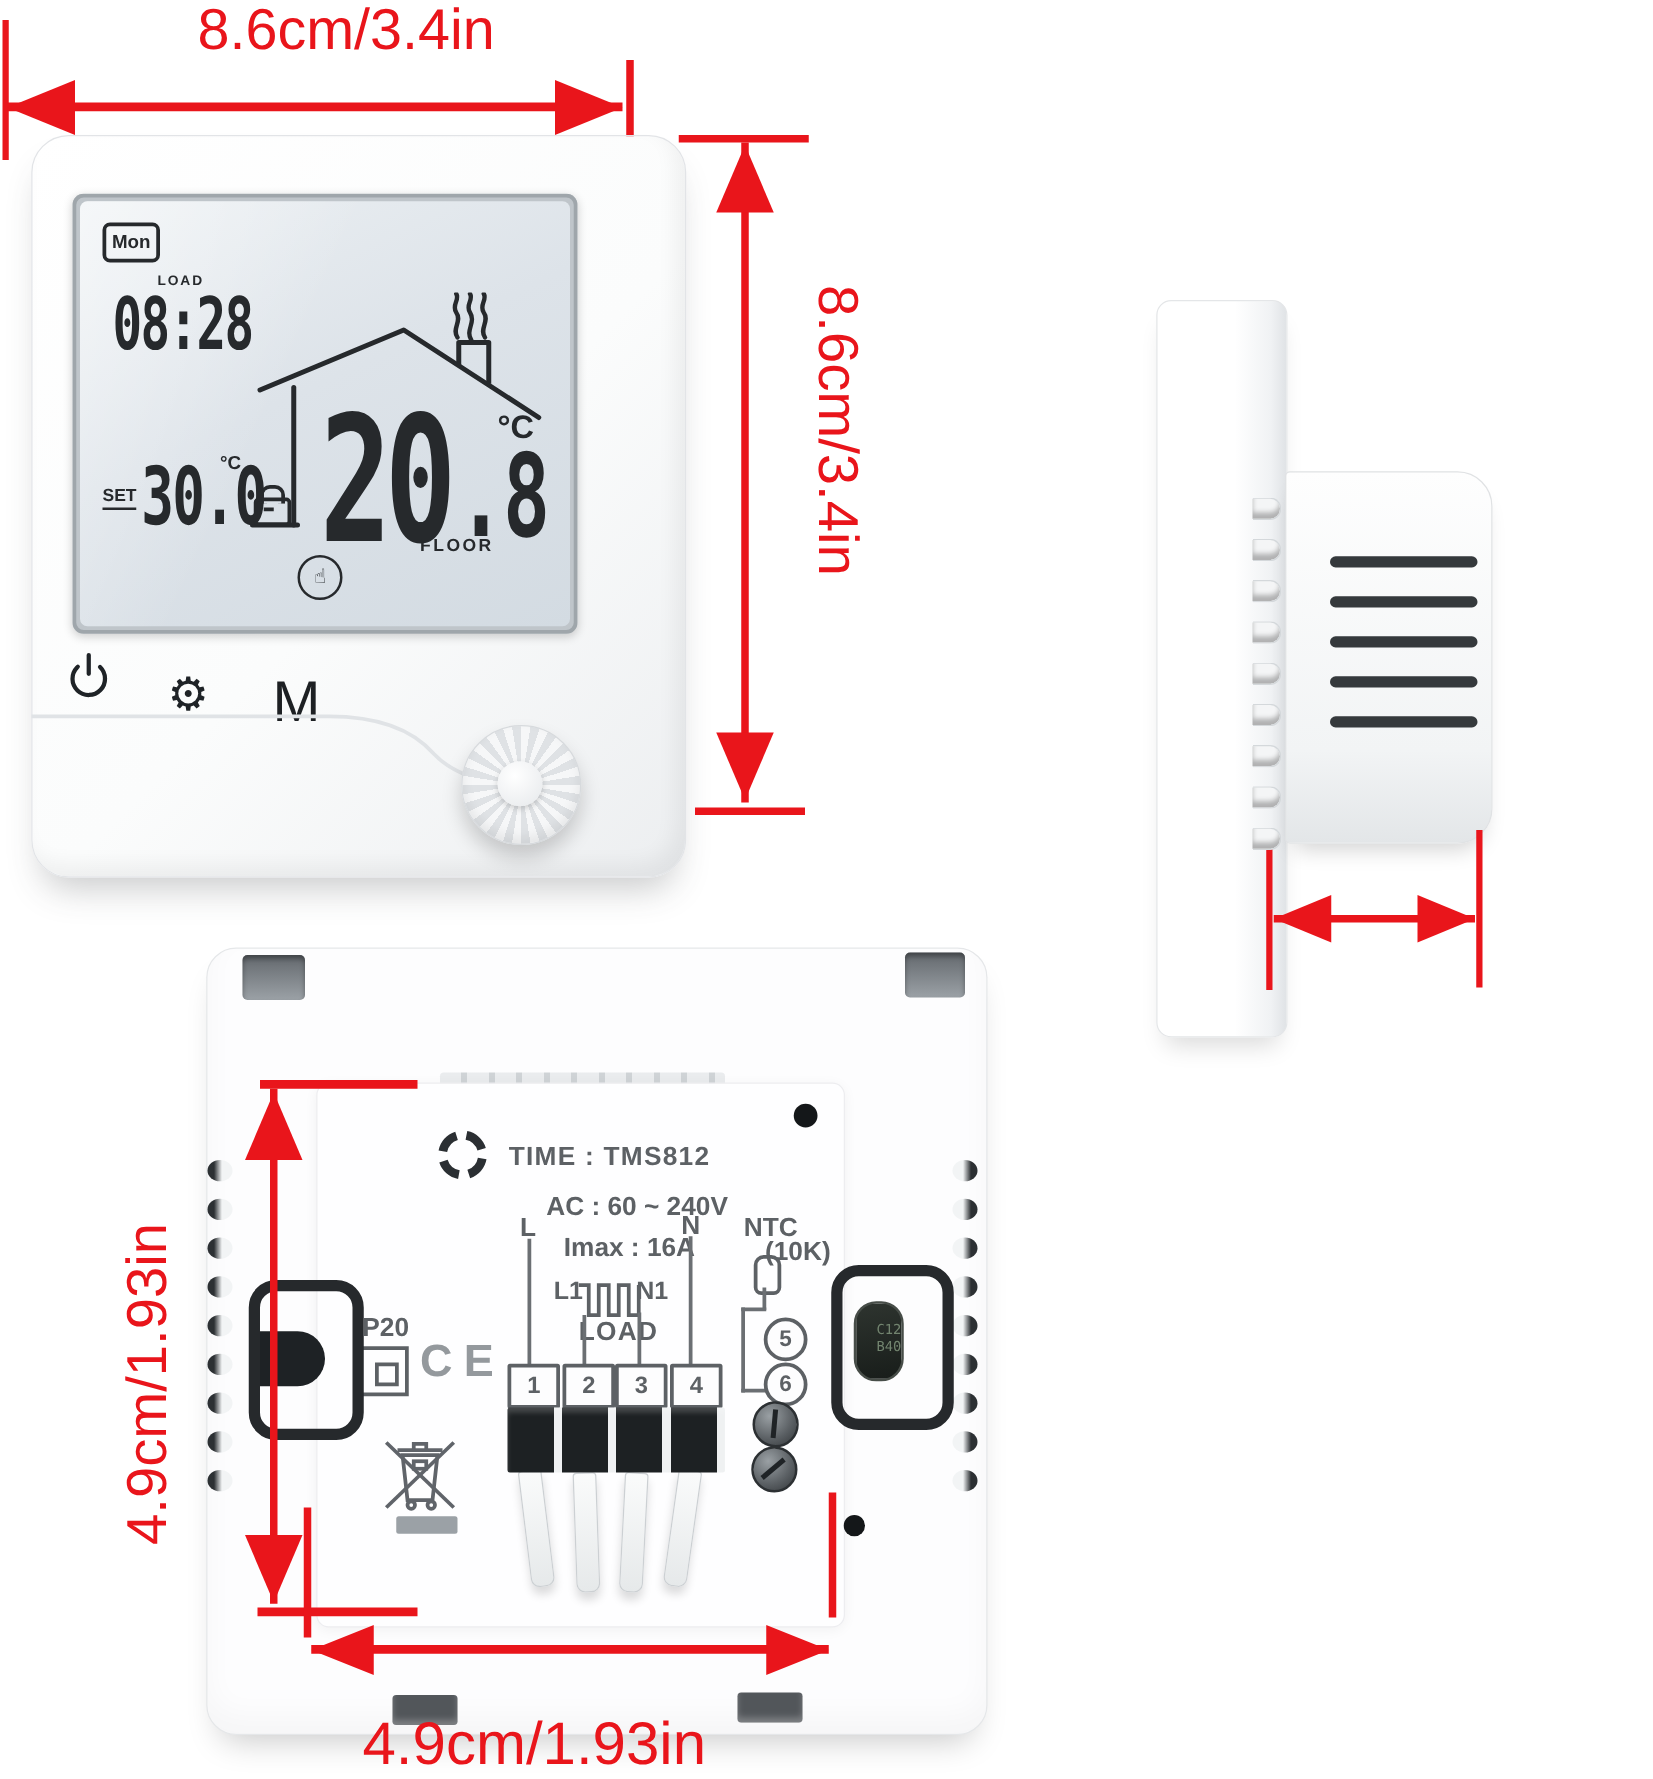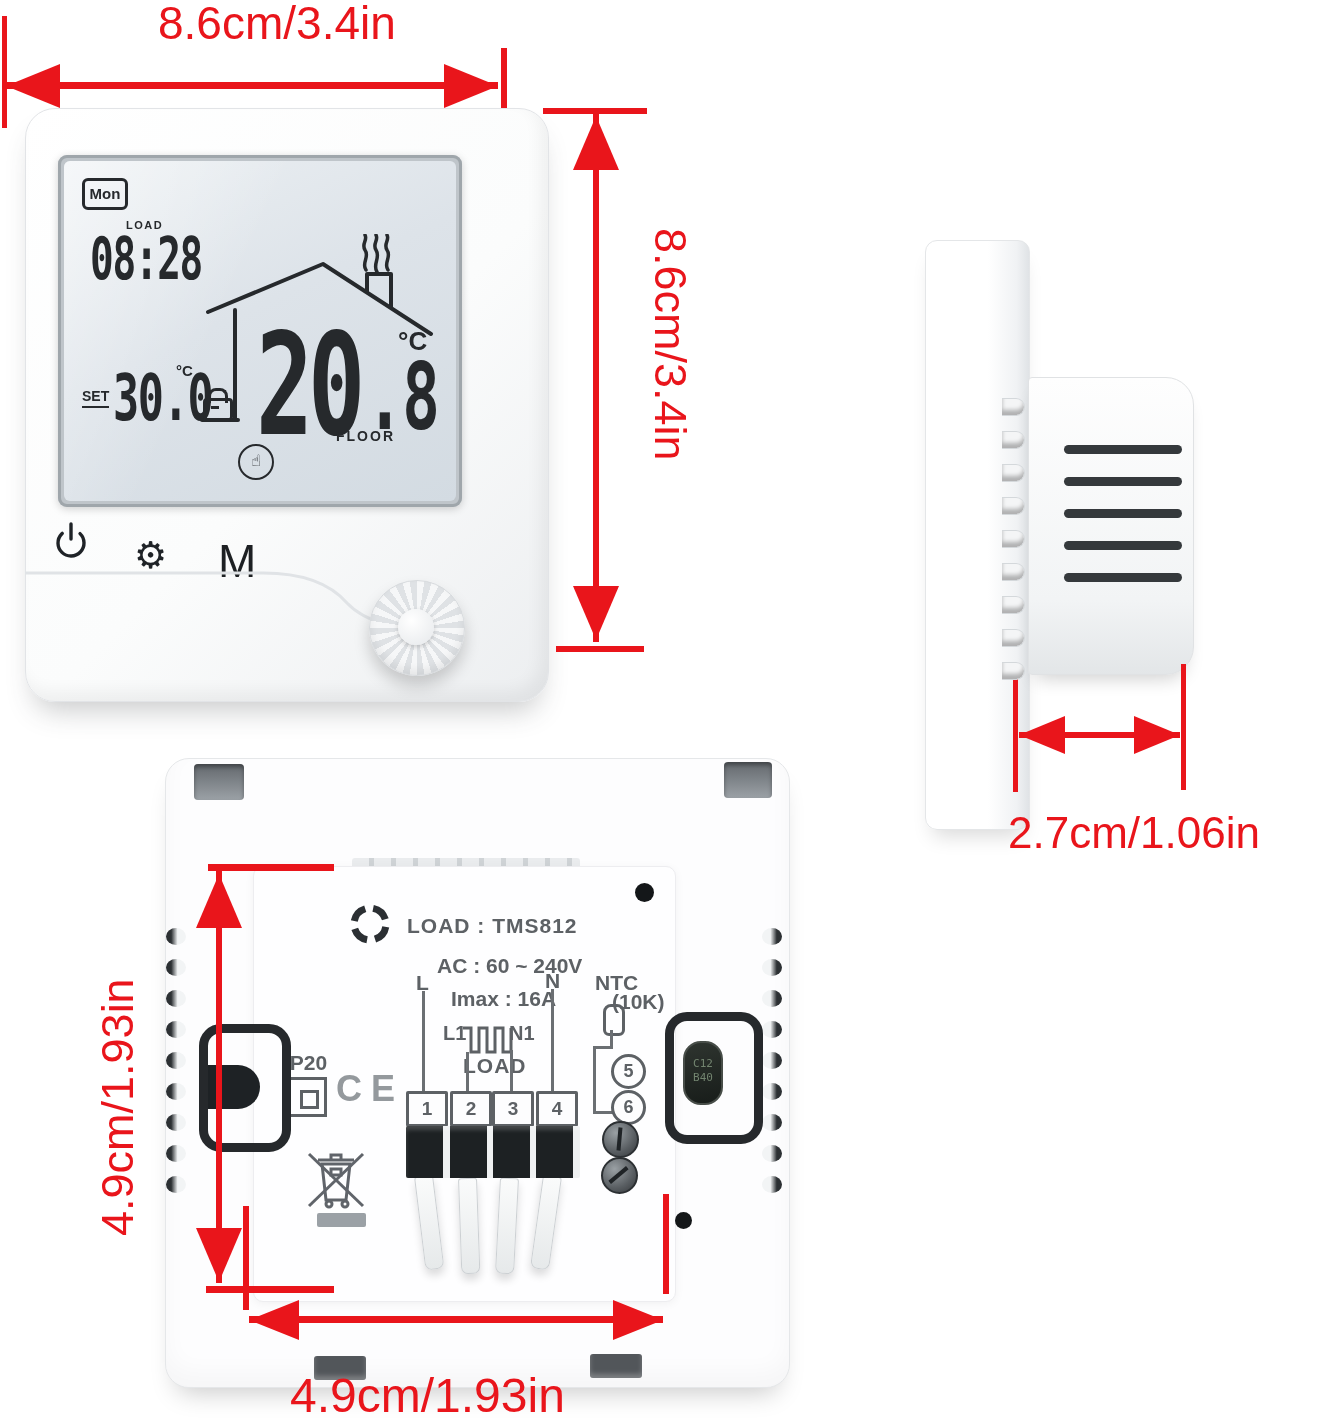--- a/index.html
+++ b/index.html
@@ -83,21 +83,21 @@
   .circ{width:29px;height:29px;border:3px solid #5d6165;border-radius:50%;background:#fdfdfe;
         text-align:center;line-height:28px;font-size:18px;font-weight:bold;color:#5d6165;z-index:4;}
   .probe{left:603px;top:1004px;width:16px;height:26px;border:3px solid #5d6165;border-radius:8px 8px 6px 6px;}
   .ipsq-o{left:287px;top:1077px;width:34px;height:34px;border:3px solid #5d6165;}
   .ipsq-i{left:10px;top:10px;width:13px;height:13px;border:3px solid #5d6165;}
   .ce{left:336px;top:1068px;font-size:36px;letter-spacing:9px;color:#94999d;font-weight:600;}
   .hook{border:9px solid #26292c;border-radius:22px;background:transparent;}
   .tongue{left:0;top:32px;width:52px;height:44px;background:#1e2225;border-radius:0 22px 22px 0;}
   .chipwin{left:683px;top:1041px;width:40px;height:64px;border-radius:18px;border:2px solid #474d48;
         background:linear-gradient(170deg,#2e342f,#181d1a);color:#72846f;
-        font-family:"DejaVu Sans Mono",monospace;font-size:11px;text-align:center;padding-top:14px;
+        font-family:"DejaVu Sans Mono",monospace;font-size:11px;text-align:right;padding-top:14px;
         box-sizing:border-box;line-height:14px;z-index:4;}
   .screw{width:33px;height:33px;border-radius:50%;border:2px solid #2c3033;
         background:radial-gradient(circle at 35% 30%,#9aa0a4,#595e62 60%,#33373a);z-index:4;}
   .slot{position:absolute;left:4px;top:14px;width:23px;height:4px;background:#1f2326;}
   .dot{border-radius:50%;background:#141719;z-index:4;}
   .tblock{left:406px;top:1126px;width:174px;height:52px;border-radius:2px;
         background:repeating-linear-gradient(90deg,#1d2123 0 37px,#eff1f2 37px 43.5px);
         box-shadow:inset 0 4px 4px rgba(255,255,255,.18);z-index:4;}
   .lever{width:17px;background:linear-gradient(180deg,#fafbfb,#e6e9ea);border:1px solid #ccd0d3;
         border-radius:3px 3px 7px 7px;box-shadow:0 6px 8px rgba(0,0,0,.14);transform-origin:top center;z-index:3;}
@@ -185,21 +185,20 @@
   <div class="abs vent" style="top:477px;"></div>
   <div class="abs vent" style="top:509px;"></div>
   <div class="abs vent" style="top:541px;"></div>
   <div class="abs vent" style="top:573px;"></div>
 
   <div class="abs red" style="left:1013px;top:676px;width:5px;height:116px;"></div>
   <div class="abs red" style="left:1181px;top:664px;width:5px;height:126px;"></div>
   <div class="abs red" style="left:1019px;top:732px;width:161px;height:6px;"></div>
   <div class="abs ah ah-left" style="left:1019px;top:716px;border-top-width:19px;border-bottom-width:19px;border-right-width:46px;"></div>
   <div class="abs ah ah-right" style="left:1134px;top:716px;border-top-width:19px;border-bottom-width:19px;border-left-width:46px;"></div>
-  <div class="abs redtxt" style="left:1008px;top:808px;font-size:44px;">2.7cm/1.06in</div>
 
   <div class="abs plate"></div>
   <div class="abs clip-top" style="left:194px;top:764px;"></div>
   <div class="abs clip-top" style="left:724px;top:762px;width:48px;"></div>
   <div class="abs clip-bot" style="left:314px;top:1356px;"></div>
   <div class="abs clip-bot" style="left:590px;top:1354px;"></div>
 
   <div class="abs" style="left:166px;top:928px;">
     <div class="scallop-l"></div>
       <div class="scallop-l"></div>
@@ -223,21 +222,21 @@
       <div class="scallop-r"></div>
   </div>
 
   <div class="abs comb"></div>
   <div class="abs inner-sq"></div>
 
   <svg class="abs" style="left:347px;top:901px;" width="46" height="46" viewBox="0 0 46 46">
     <circle cx="23" cy="23" r="16" fill="none" stroke="#2b2f33" stroke-width="7" stroke-dasharray="17.1 8" transform="rotate(10 23 23)"></circle>
   </svg>
 
-  <div class="abs gtxt" style="left:407px;top:914px;font-size:21px;letter-spacing:1px;">LOAD : TMS812</div>
+  <div class="abs gtxt" style="left:407px;top:914px;font-size:21px;letter-spacing:1px;">TIME : TMS812</div>
   <div class="abs gtxt" style="left:437px;top:954px;font-size:21px;">AC : 60 ~ 240V</div>
   <div class="abs gtxt" style="left:416px;top:971px;font-size:21px;">L</div>
   <div class="abs gtxt" style="left:545px;top:969px;font-size:21px;">N</div>
   <div class="abs gtxt" style="left:451px;top:987px;font-size:21px;">Imax : 16A</div>
   <div class="abs gtxt" style="left:463px;top:1006px;font-size:21px;letter-spacing:1px;margin-top:48px;">LOAD</div>
   <div class="abs gtxt" style="left:443px;top:1022px;font-size:20px;">L1</div>
   <div class="abs gtxt" style="left:509px;top:1022px;font-size:20px;">N1</div>
   <svg class="abs" style="left:462px;top:1024px;" width="52" height="32" viewBox="0 0 52 32">
     <polyline points="1,4 9,4 9,28 17,28 17,4 25,4 25,28 33,28 33,4 41,4 41,28 49,28 49,4" fill="none" stroke="#5d6165" stroke-width="3"></polyline>
   </svg>

